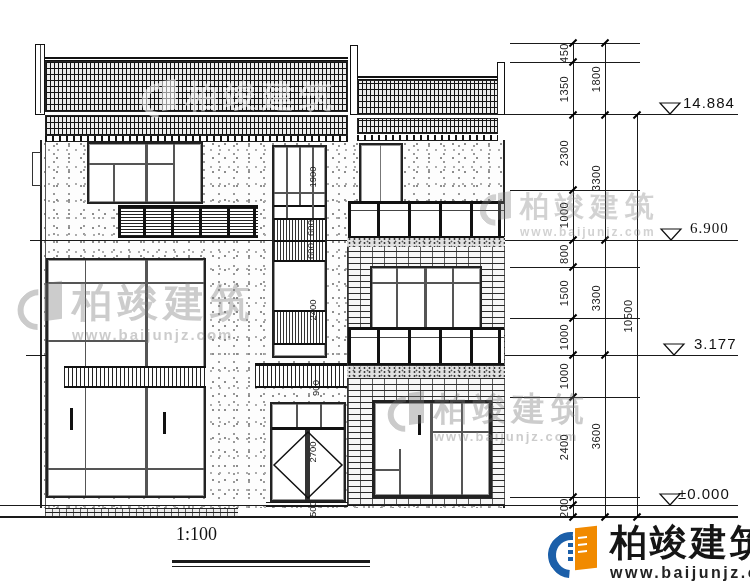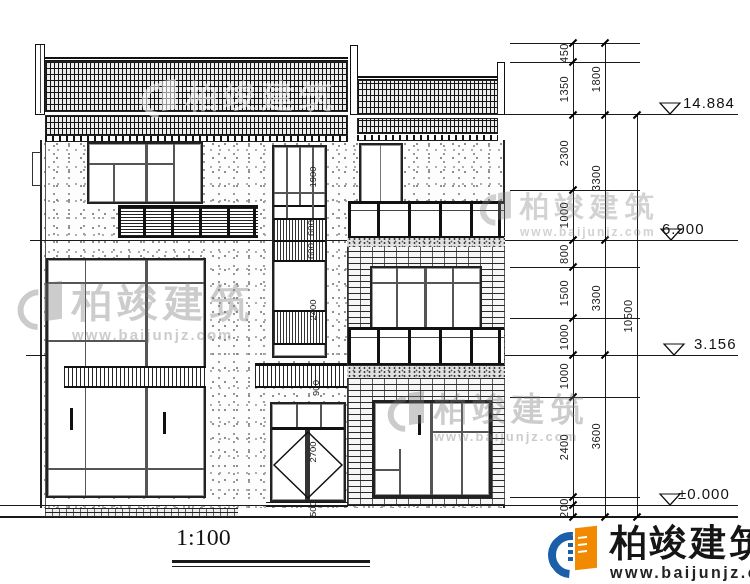--- a/index.html
+++ b/index.html
@@ -68,21 +68,21 @@
             background:linear-gradient(#fff,#fff) 3px 9px/9px 2px no-repeat,
                        linear-gradient(#fff,#fff) 3px 16px/9px 2px no-repeat,
                        linear-gradient(#fff,#fff) 3px 23px/9px 2px no-repeat,#f18a00;}
   .logo-sqs{position:absolute;right:27px;top:8px;width:5px;height:27px;
             background:repeating-linear-gradient(0deg,#1b5fa9 0 4px,transparent 4px 7px);}
   .logo-brand{font-family:"DejaVu Sans",sans-serif;font-weight:900;font-size:37px;
               letter-spacing:3px;color:#151515;line-height:1;}
   .logo-url{font-weight:bold;font-size:16px;letter-spacing:2.5px;color:#222;margin-top:3px;}
   .title{position:absolute;display:flex;align-items:baseline;gap:12px;color:#111;}
   .title-cn{font-family:"DejaVu Serif","Liberation Serif",serif;font-size:30px;letter-spacing:5px;}
-  .title-scale{font-family:"Liberation Serif",serif;font-size:24px;}
+  .title-scale{font-family:"Liberation Serif",serif;font-size:18px;}
 </style>
 </head>
 <body>
 
 <div id="canvas">
 
   <div class="abs stipple" style="left:40px;top:140px;width:465px;height:368px;border-left:2px solid #222;border-right:2px solid #222;"></div>
   <div class="vl" style="left:45px;top:140px;height:368px;background:#555;"></div>
   <div class="abs" style="left:32px;top:152px;width:9px;height:34px;background:#fff;border:1px solid #333;"></div>
 
@@ -261,25 +261,25 @@
   <span class="idim" style="left:312px;top:452px">2700</span>
   <span class="idim" style="left:312px;top:509px">500</span>
 
   <svg width="24" height="13" style="position:absolute;left:658px;top:102px;">
     <path d="M2,1 L22,1 L12,12 Z" fill="#fff" stroke="#111" stroke-width="1.2"></path>
     </svg>
   <span class="lvl" style="left:683px;top:94px;">14.884</span>
   <svg width="24" height="13" style="position:absolute;left:659px;top:228px;">
     <path d="M2,1 L22,1 L12,12 Z" fill="#fff" stroke="#111" stroke-width="1.2"></path>
     </svg>
-  <span class="lvl" style="left:662px;top:220px;">6.900</span>
+  <span class="lvl" style="left:690px;top:220px;font-family:Liberation Serif, serif;">6.900</span>
   <svg width="24" height="13" style="position:absolute;left:662px;top:343px;">
     <path d="M2,1 L22,1 L12,12 Z" fill="#fff" stroke="#111" stroke-width="1.2"></path>
     </svg>
-  <span class="lvl" style="left:694px;top:335px;">3.156</span>
+  <span class="lvl" style="left:694px;top:335px;">3.177</span>
   <svg width="24" height="13" style="position:absolute;left:658px;top:493px;">
     <path d="M2,1 L22,1 L12,12 Z" fill="#fff" stroke="#111" stroke-width="1.2"></path>
     </svg>
   <span class="lvl" style="left:678px;top:485px;">±0.000</span>
 
   <div class="wm" style="left:142px;top:80px;color:rgba(255,255,255,.55);">
     <div class="wm-mark" style="width:36px;height:38px;">
         <i class="wm-arc"></i>
         <i class="wm-bld"></i>
       </div>

